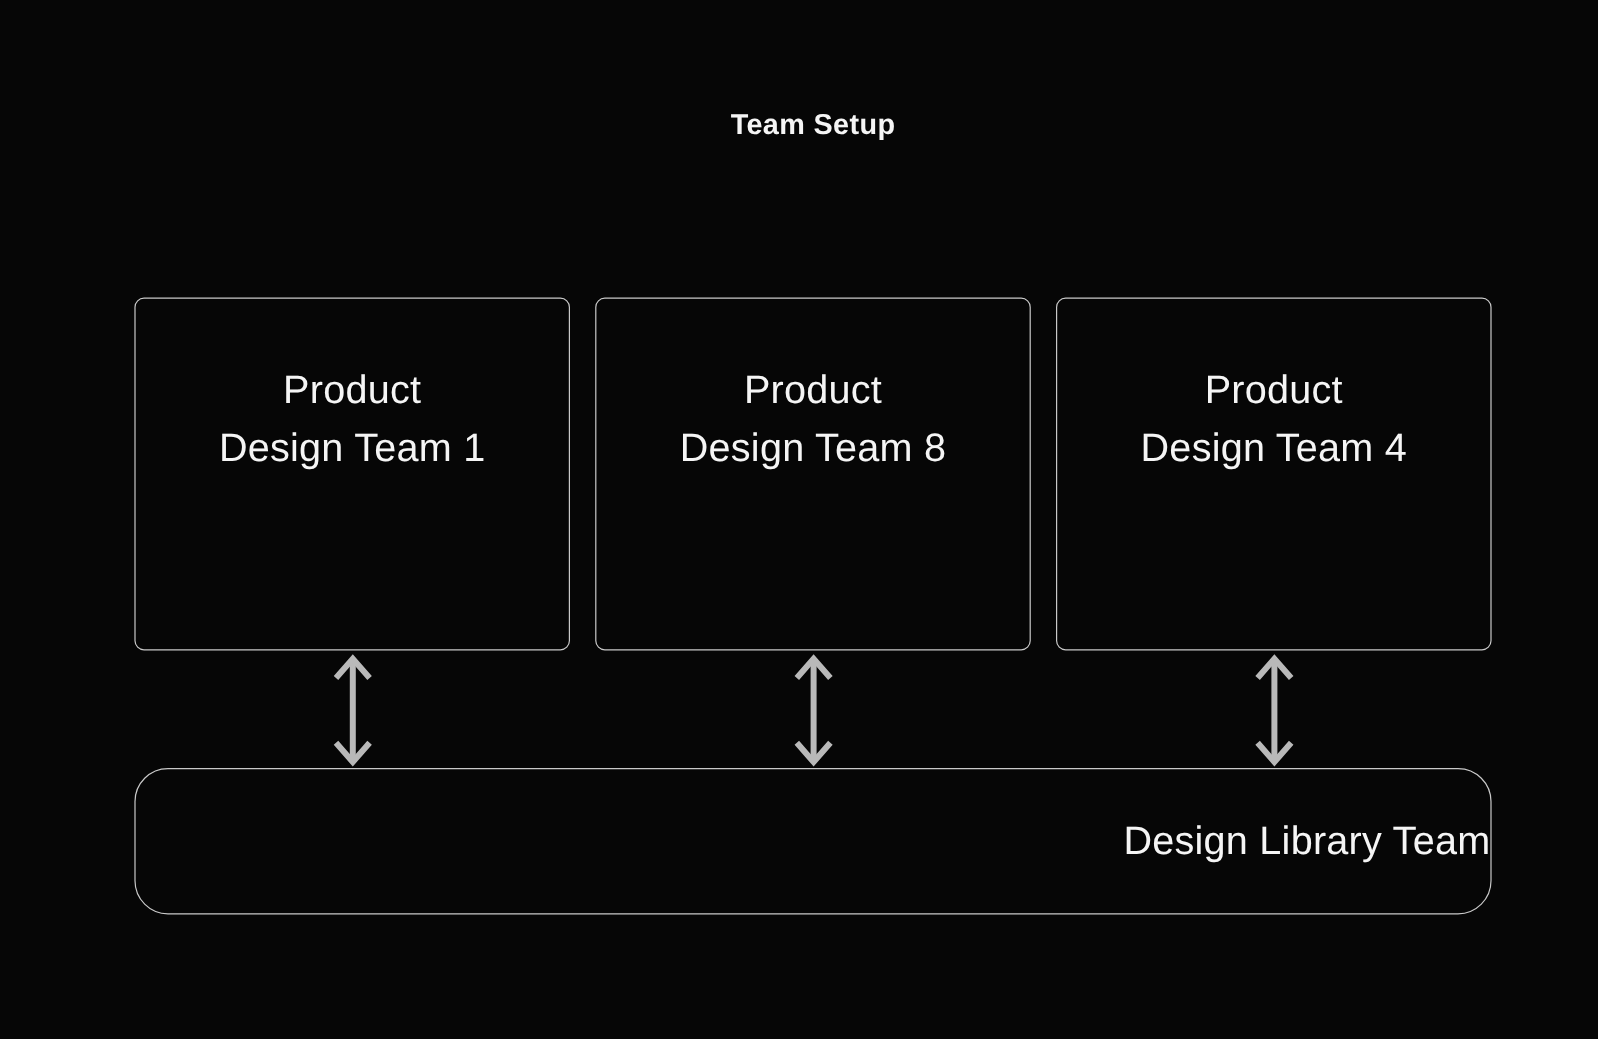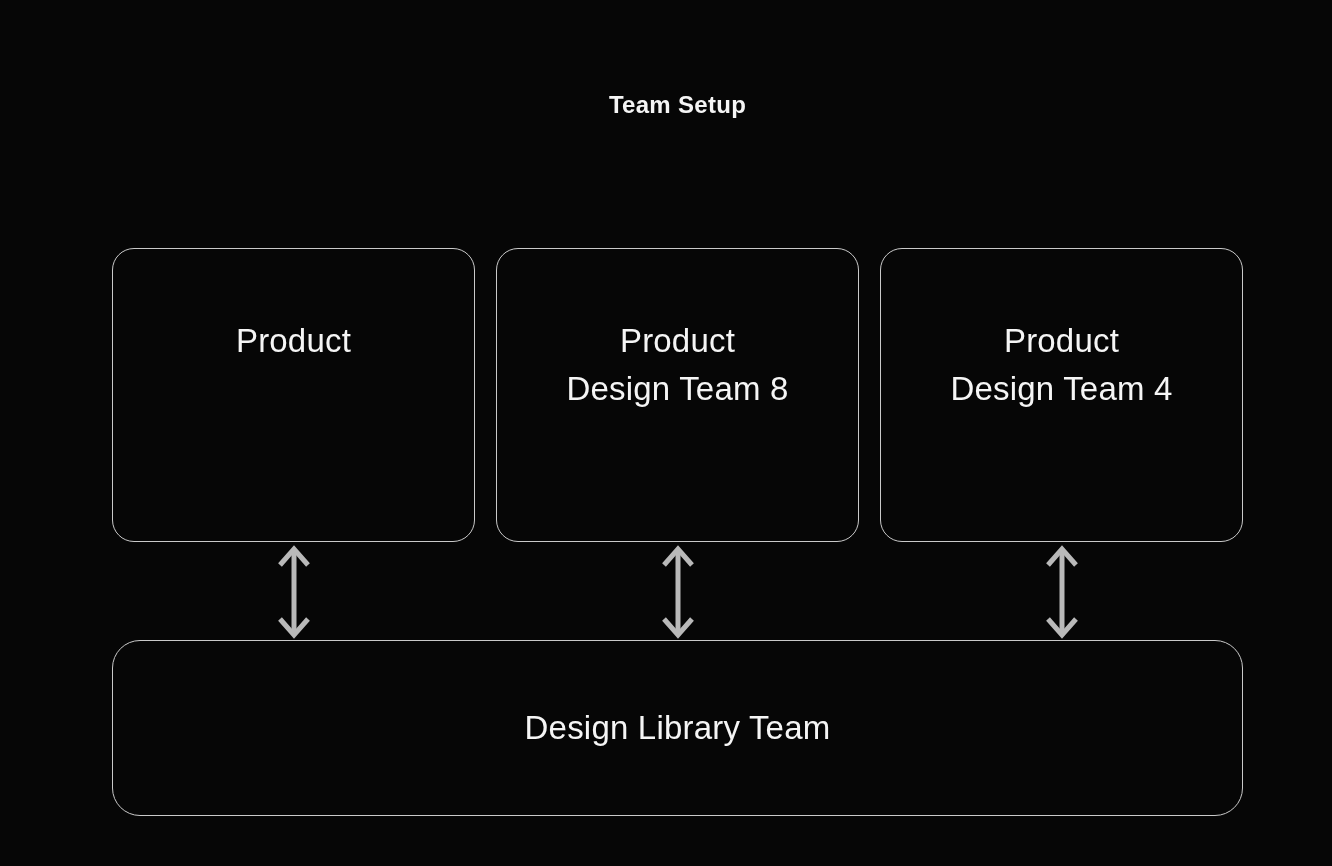--- a/index.html
+++ b/index.html
@@ -34,25 +34,25 @@
     left: 112px;
     top: 248px;
     width: 1131px;
     display: flex;
     justify-content: space-between;
   }
   .team-box {
     width: 363px;
     height: 294px;
     border: 1.5px solid var(--border);
-    border-radius: 22px;
+    border-radius: 8px;
     display: flex;
     flex-direction: column;
     align-items: center;
-    padding-top: 68px;
+    padding-top: 52px;
   }
   .team-label {
     color: var(--text);
     font-size: 33px;
     font-weight: 400;
     line-height: 48px;
     text-align: center;
     letter-spacing: 0.2px;
   }
   .arrows-row {
@@ -69,45 +69,46 @@
     display: flex;
     justify-content: center;
     align-items: center;
   }
   .arrow-col svg { display: block; }
   .library-box {
     position: absolute;
     left: 112px;
     top: 640px;
     width: 1131px;
-    height: 176px;
+    height: 122px;
     border: 1.5px solid var(--border);
     border-radius: 28px;
     display: flex;
     align-items: center;
-    justify-content: center;
+    justify-content: flex-end;
   }
   .library-label {
     color: var(--text);
     font-size: 33px;
     font-weight: 400;
     letter-spacing: 0.2px;
   }
 </style>
 </head>
 <body>
 
 <div class="canvas">
 
   <div class="diagram-title">Team Setup</div>
 
   <div class="teams-row">
     <div class="team-box">
       <div class="team-label">
         <span>Product</span><br>
+        <span>Design Team 1</span>
       </div>
     </div>
     <div class="team-box">
       <div class="team-label">
         <span>Product</span><br>
         <span>Design Team 8</span>
       </div>
     </div>
     <div class="team-box">
       <div class="team-label">

